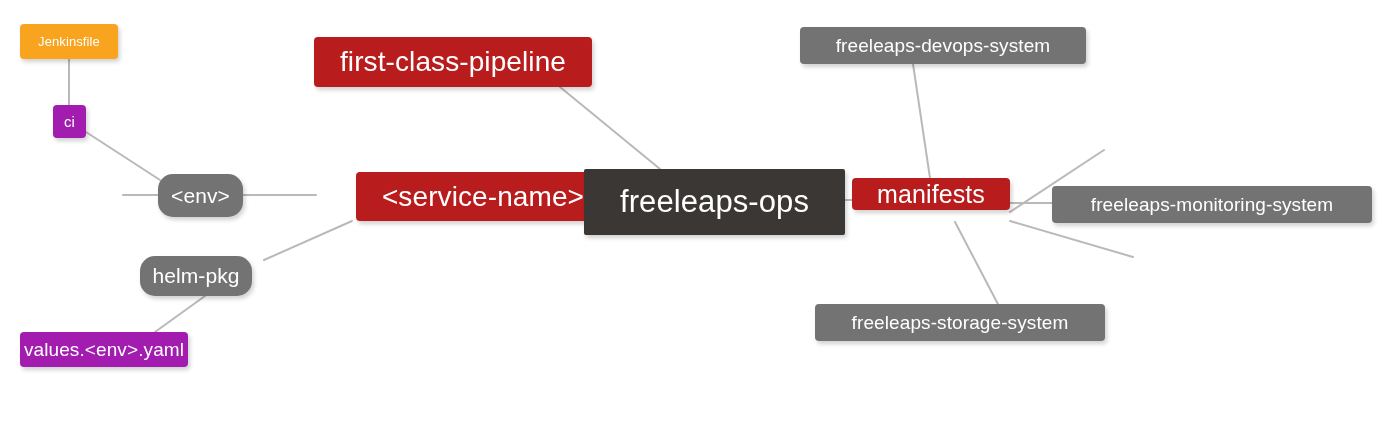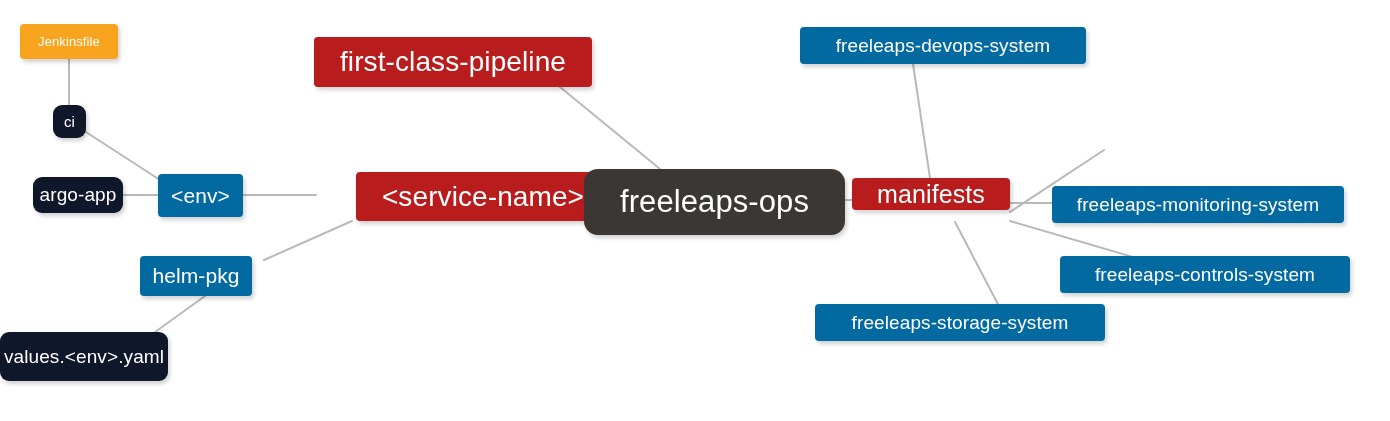--- a/index.html
+++ b/index.html
@@ -32,32 +32,32 @@
     justify-content: center;
     color: #ffffff;
     white-space: nowrap;
     border-radius: 4px;
     box-shadow: 2px 3px 4px rgba(0,0,0,0.18);
     z-index: 5;
     letter-spacing: 0.1px;
   }
   .node.root {
     background: #3b3734;
-    border-radius: 14px;
+    border-radius: 2px;
   }
   .node.blue   { background: #b91c1c; }
-  .node.green  { background: #0369a1; }
-  .node.red    { background: #0f172a; border-radius: 9px; }
+  .node.green  { background: #737373; }
+  .node.red    { background: #a21caf; }
   .node.orange { background: #f8a41e; }
 
   
   .sz-root  { font-size: 31px; }
   .sz-xl    { font-size: 28px; }
   .sz-lg    { font-size: 25px; }
-  .sz-md    { font-size: 21px; }
+  .sz-md    { font-size: 21px; border-radius: 15px; }
   .sz-sm    { font-size: 19px; }
   .sz-xs    { font-size: 15px; }
   .sz-tiny  { font-size: 13px; }
 </style>
 </head>
 <body>
 
 <div id="canvas">
   <svg id="edge-layer" width="1390" height="421" viewBox="0 0 1390 421">
       <line x1="69" y1="59" x2="69" y2="105" stroke="#b9b9b9" stroke-width="2" stroke-linecap="round"></line>
@@ -70,25 +70,23 @@
       <line x1="570" y1="196" x2="584" y2="196" stroke="#b9b9b9" stroke-width="2" stroke-linecap="round"></line>
       <line x1="845" y1="200" x2="852" y2="200" stroke="#b9b9b9" stroke-width="2" stroke-linecap="round"></line>
       <line x1="930" y1="178" x2="913" y2="64" stroke="#b9b9b9" stroke-width="2" stroke-linecap="round"></line>
       <line x1="1010" y1="212" x2="1104" y2="150" stroke="#b9b9b9" stroke-width="2" stroke-linecap="round"></line>
       <line x1="1010" y1="203" x2="1052" y2="203" stroke="#b9b9b9" stroke-width="2" stroke-linecap="round"></line>
       <line x1="1010" y1="221" x2="1133" y2="257" stroke="#b9b9b9" stroke-width="2" stroke-linecap="round"></line>
       <line x1="955" y1="222" x2="1000" y2="308" stroke="#b9b9b9" stroke-width="2" stroke-linecap="round"></line>
     </svg>
 <div class="node orange sz-tiny" style="left: 20px; top: 24px; width: 98px; height: 35px;">Jenkinsfile</div>
     <div class="node red sz-xs" style="left: 53px; top: 105px; width: 33px; height: 33px;">ci</div>
-    <div class="node red sz-sm" style="left: 33px; top: 177px; width: 90px; height: 36px;">argo-app</div>
     <div class="node green sz-md" style="left: 158px; top: 174px; width: 85px; height: 43px;">&lt;env&gt;</div>
     <div class="node green sz-md" style="left: 140px; top: 256px; width: 112px; height: 40px;">helm-pkg</div>
-    <div class="node red sz-sm" style="left: 0; top: 332px; width: 168px; height: 49px;">values.&lt;env&gt;.yaml</div>
+    <div class="node red sz-sm" style="left: 20px; top: 332px; width: 168px; height: 35px;">values.&lt;env&gt;.yaml</div>
     <div class="node blue sz-xl" style="left: 314px; top: 37px; width: 278px; height: 50px;">first-class-pipeline</div>
     <div class="node blue sz-xl" style="left: 316px; top: 172px; width: 254px; height: 49px; margin-left: 40px;">&lt;service-name&gt;</div>
     <div class="node root sz-root" style="left: 584px; top: 169px; width: 261px; height: 66px;">freeleaps-ops</div>
     <div class="node blue sz-lg" style="left: 852px; top: 178px; width: 158px; height: 32px;">manifests</div>
     <div class="node green sz-sm" style="left: 800px; top: 27px; width: 286px; height: 37px;">freeleaps-devops-system</div>
-    <div class="node green sz-sm" style="left: 1052px; top: 186px; width: 292px; height: 37px;">freeleaps-monitoring-system</div>
-    <div class="node green sz-sm" style="left: 1060px; top: 256px; width: 290px; height: 37px;">freeleaps-controls-system</div>
+    <div class="node green sz-sm" style="left: 1052px; top: 186px; width: 320px; height: 37px;">freeleaps-monitoring-system</div>
     <div class="node green sz-sm" style="left: 815px; top: 304px; width: 290px; height: 37px;">freeleaps-storage-system</div>
   </div>
 
 </body></html>

